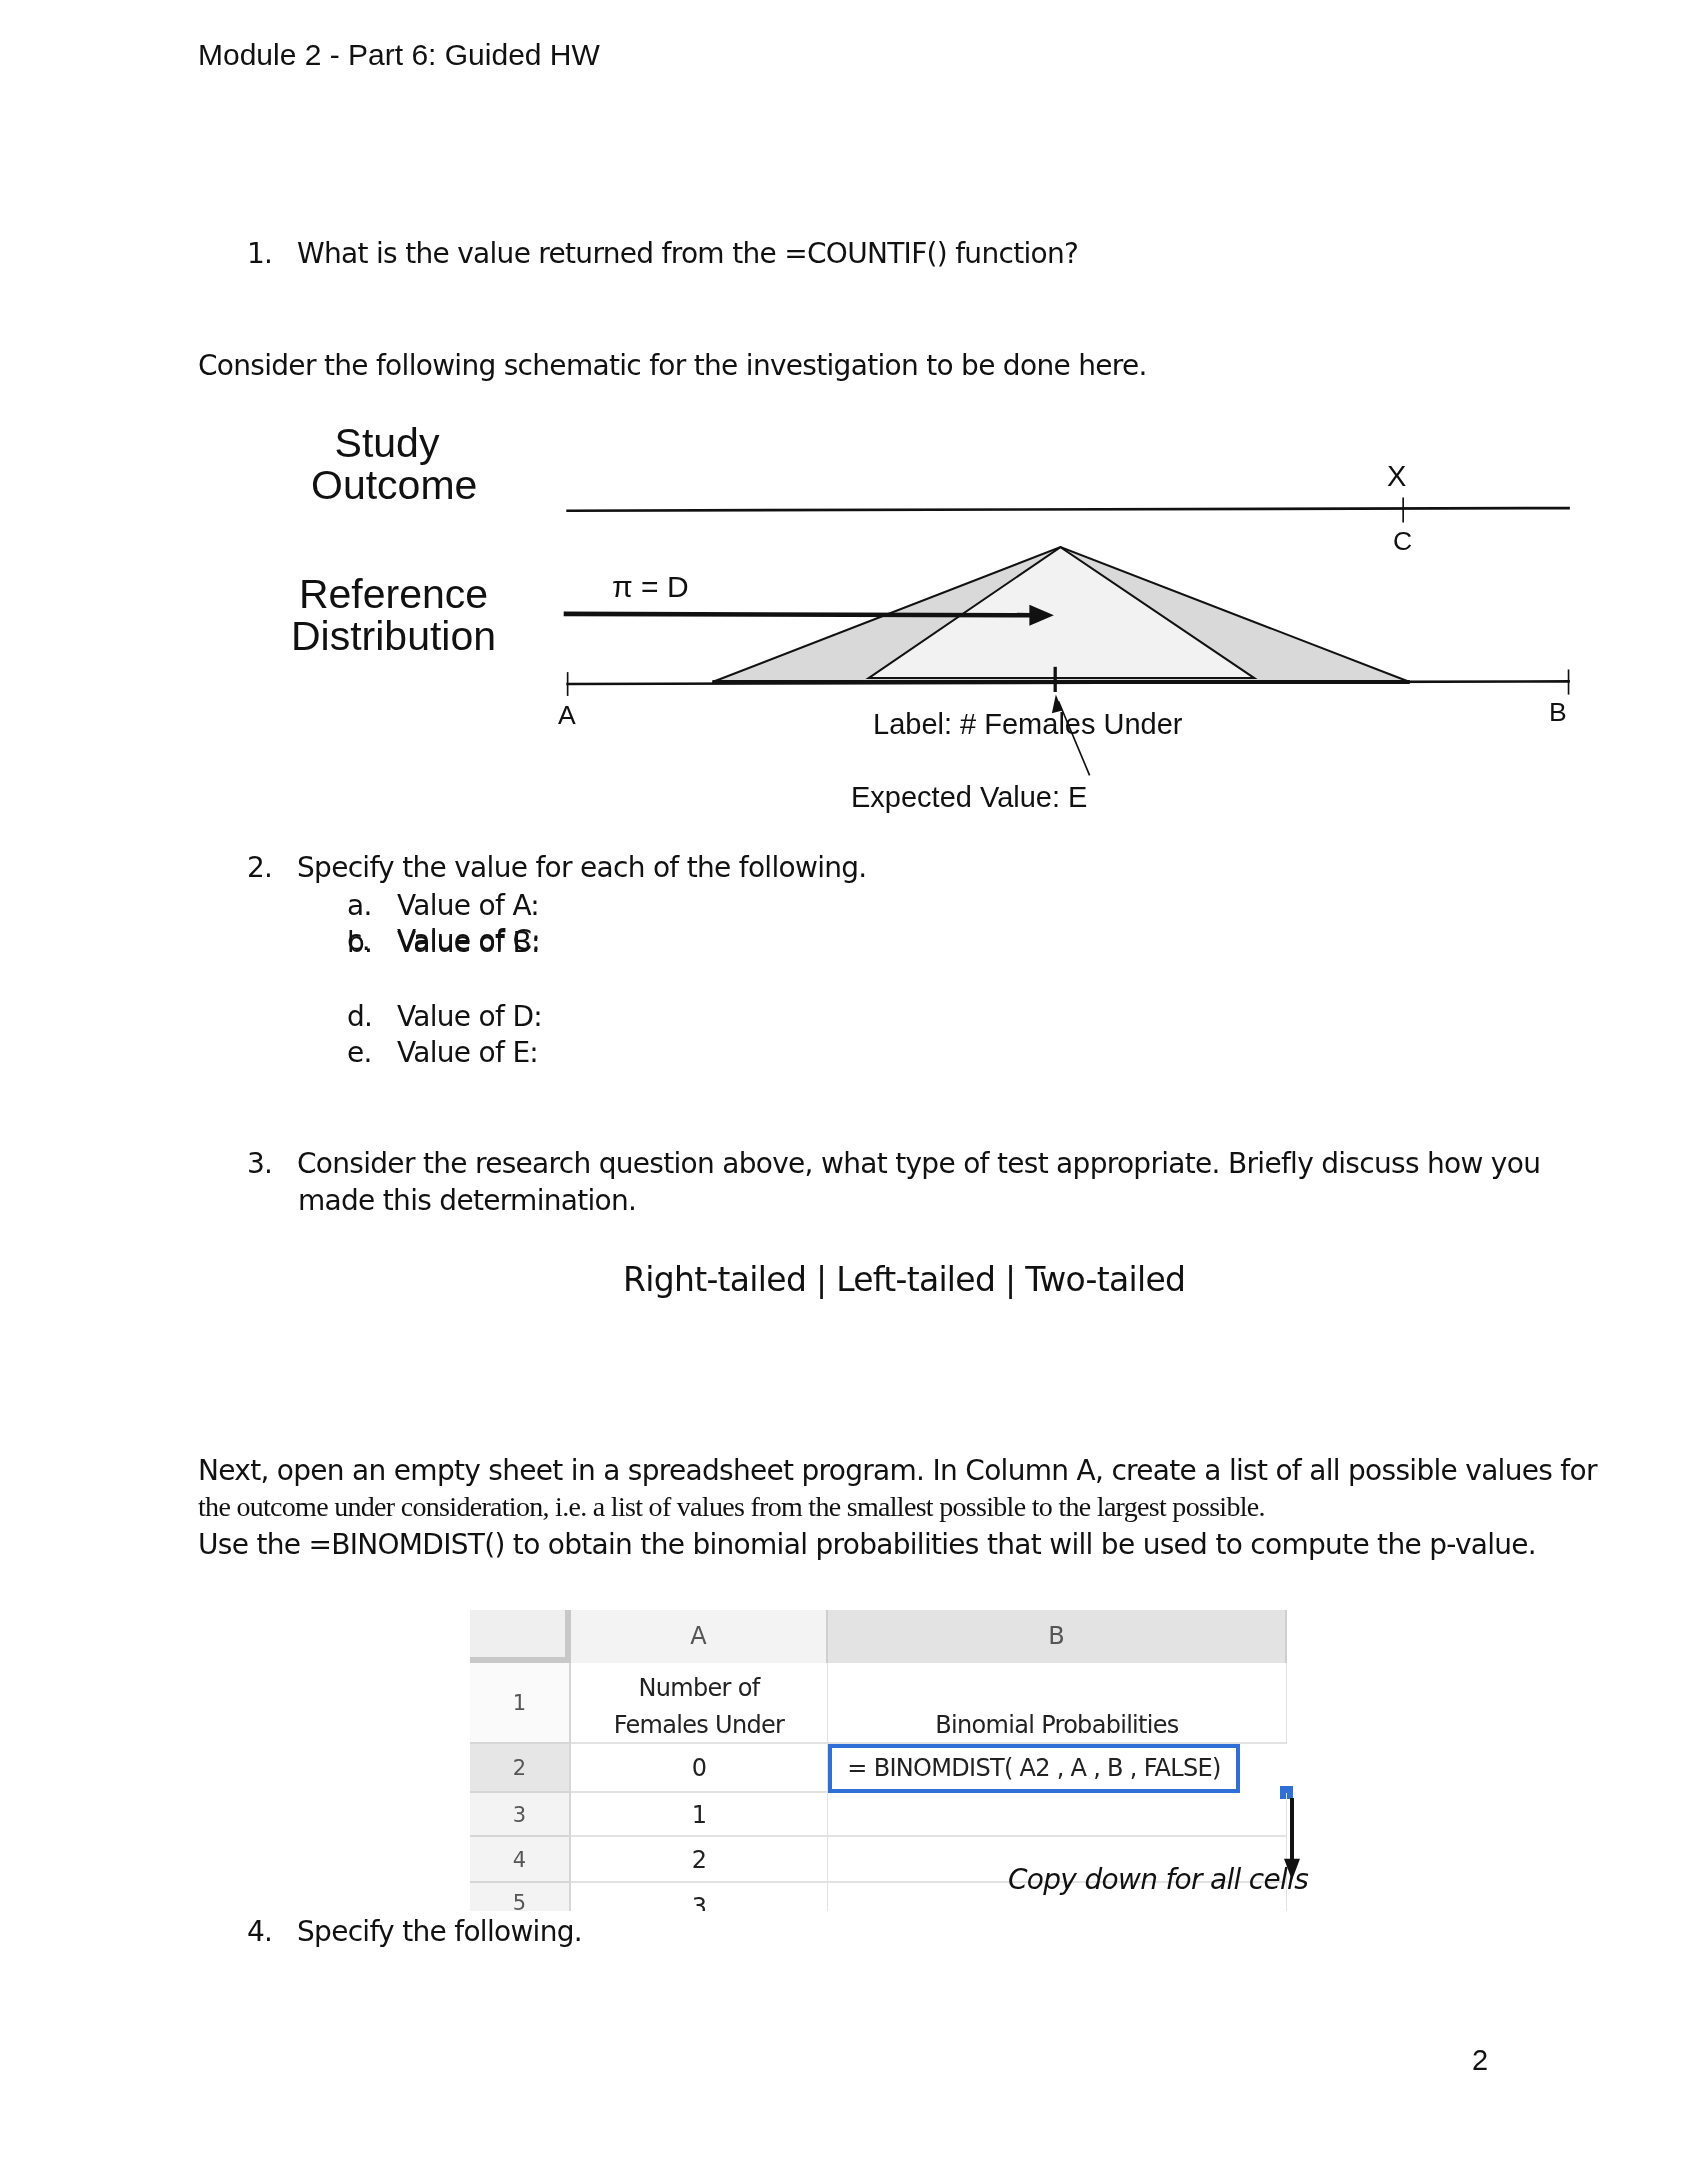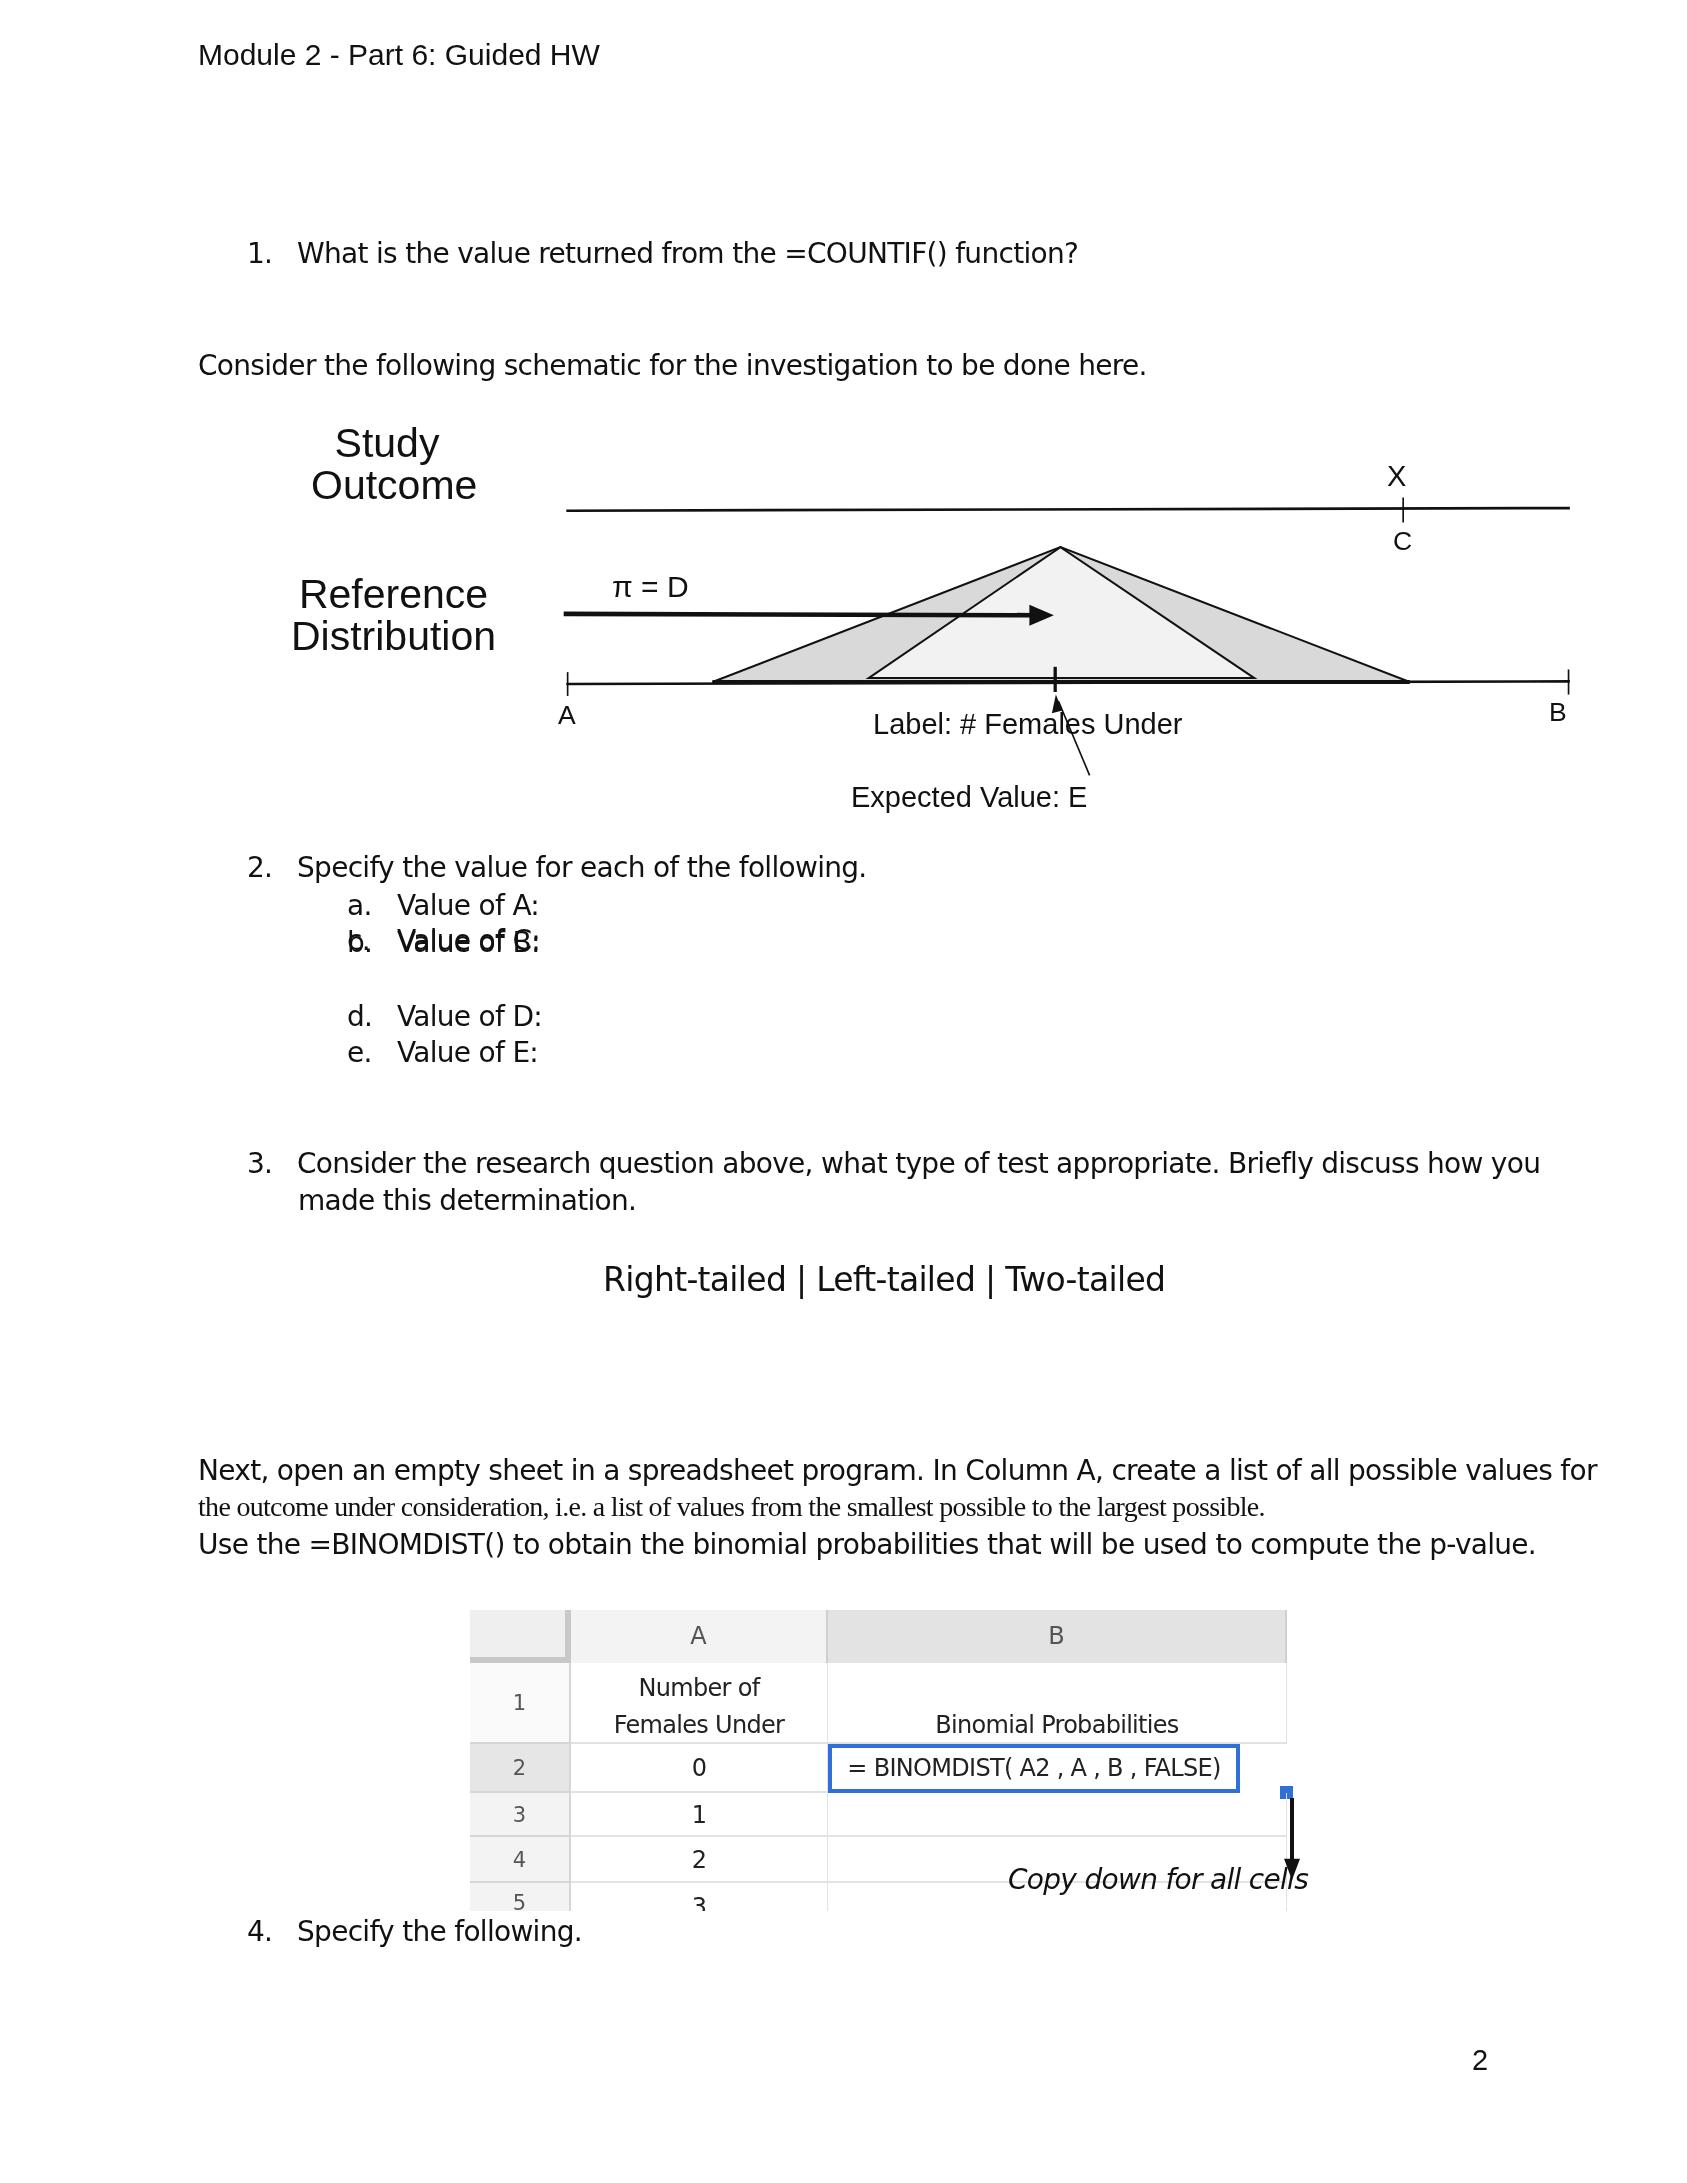--- a/index.html
+++ b/index.html
@@ -6,21 +6,21 @@
   body { width:1687px; height:2183px; position:relative; overflow:hidden; color:#111; }
   .abs { position:absolute; white-space:nowrap; }
   .sans { font-family:"Liberation Sans", sans-serif; }
   .body-text { font-family:"DejaVu Sans", sans-serif; font-size:28px; letter-spacing:-0.7px; }
   .title { left:198px; top:38px; font-size:30px; }
   .qnum { display:inline-block; width:50px; }
   .sub-letter { display:inline-block; width:50px; }
   .diagram-label { font-family:"Liberation Sans", sans-serif; font-size:41px; text-align:center; line-height:42px; }
   .diag-small { font-family:"Liberation Sans", sans-serif; font-size:29px; }
   svg.diagram { position:absolute; left:0; top:0; }
-  .options { font-family:"DejaVu Sans", sans-serif; font-size:33px; letter-spacing:-0.7px; }
+  .options { font-family:"DejaVu Sans", sans-serif; font-size:33px; letter-spacing:-0.7px;margin-left:20px; }
   
   .sheet { position:absolute; left:470px; top:1610px; width:834px; height:301px; }
   .cell { position:absolute; box-sizing:border-box; font-family:"DejaVu Sans", sans-serif; color:#222; }
   .rowhdr { background:#f3f3f3; color:#555; font-size:21px; text-align:center; border-bottom:2px solid #d6d6d6; border-right:2px solid #d6d6d6; }
   .colhdr { background:#e3e3e3; color:#555; font-size:24px; text-align:center; border-right:2px solid #cfcfcf; }
   .grid { border-right:1.3px solid #e2e2e2; border-bottom:2px solid #e2e2e2; text-align:center; font-size:24px; letter-spacing:-0.7px; }
   .selected { border:4px solid #2f6fd6; }
   .handle { position:absolute; width:13.2px; height:13.2px; background:#2f6fd6; }
   .copy-note { font-family:"DejaVu Sans", sans-serif; font-style:italic; font-size:28px; letter-spacing:-0.7px; }
   .pagenum { font-family:"Liberation Sans", sans-serif; font-size:29px; }

